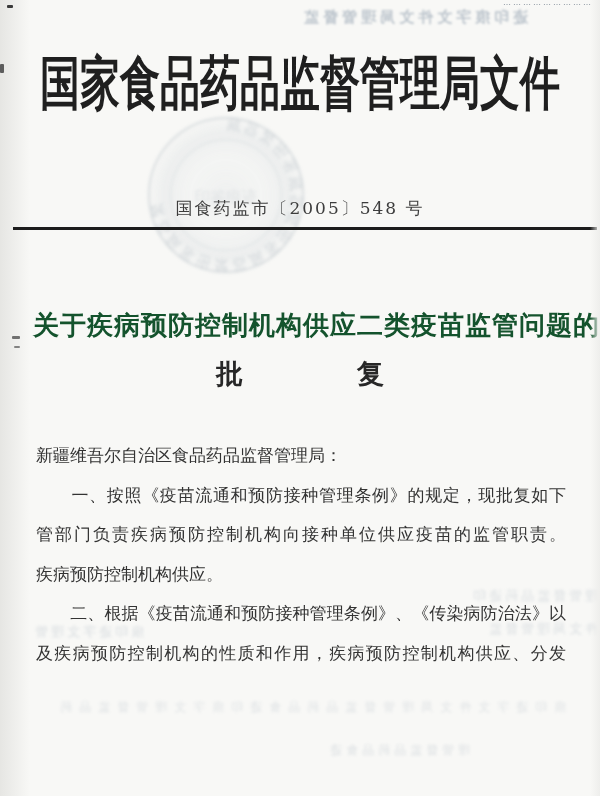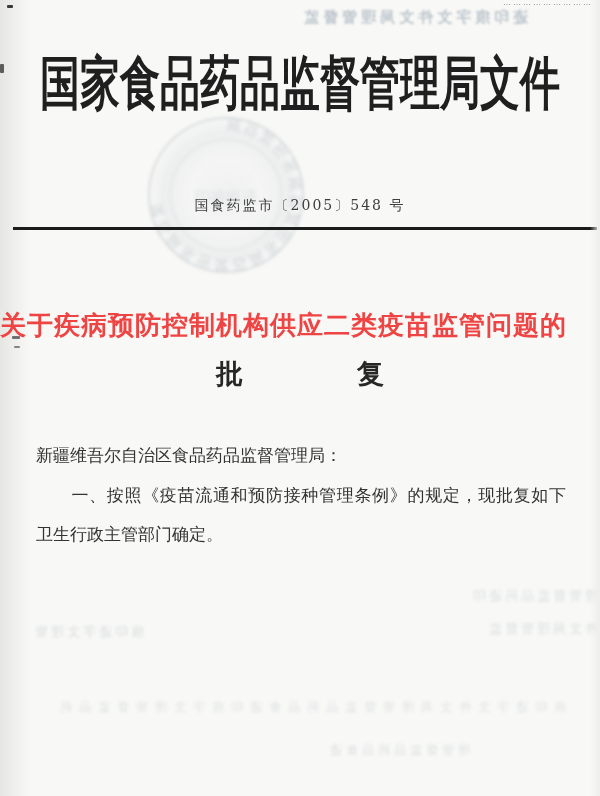--- a/index.html
+++ b/index.html
@@ -22,31 +22,31 @@
 
   
   .masthead{
     position:absolute;top:44px;left:0;right:0;text-align:center;
     font-size:40px;font-weight:bold;color:#1f1f1f;letter-spacing:0px;
     transform:scaleY(1.45);transform-origin:top center;white-space:nowrap;
   }
 
   .docnum{
     position:absolute;top:197px;left:0;right:0;text-align:center;
-    font-size:14px;color:#3d3d3d;letter-spacing:2px;white-space:nowrap;
+    font-size:17px;color:#3d3d3d;letter-spacing:2px;white-space:nowrap;
   }
 
   .rule{
     position:absolute;top:227px;left:13px;right:3px;height:3px;
     background:#1c1c1c;
   }
 
   .title-line1{
-    position:absolute;top:308px;left:0;right:0;text-align:left;
-    font-size:26px;font-weight:bold;color:#ef4444;letter-spacing:1px;white-space:nowrap;
+    position:absolute;top:308px;left:0;right:0;text-align:right;
+    font-size:26px;font-weight:bold;color:#14532d;letter-spacing:1px;white-space:nowrap;
   }
   .title-line2{
     position:absolute;top:356px;left:0;right:0;
     display:flex;justify-content:center;gap:114px;
     font-size:27px;font-weight:bold;color:#272727;
   }
 
   .body-text{
     position:absolute;top:436px;left:36px;width:530px;
     font-size:17px;color:#333;line-height:39.5px;
@@ -134,16 +134,19 @@
 
   <div class="title-line1">关于疾病预防控制机构供应二类疫苗监管问题的</div>
   <div class="title-line2">
     <span>批</span>
     <span>复</span>
   </div>
 
   <div class="body-text">
     <div class="bl">新疆维吾尔自治区食品药品监督管理局：</div>
     <div class="bl j">　　一、按照《疫苗流通和预防接种管理条例》的规定，现批复如下</div>
-    <div class="bl">卫生行政主管部门确定。</div>
+    <div class="bl j">管部门负责疾病预防控制机构向接种单位供应疫苗的监管职责。</div>
+    <div class="bl">疾病预防控制机构供应。</div>
+    <div class="bl j">　　二、根据《疫苗流通和预防接种管理条例》、《传染病防治法》以</div>
+    <div class="bl j">及疾病预防控制机构的性质和作用，疾病预防控制机构供应、分发</div>
   </div>
 
 </div>
 
 </body></html>

